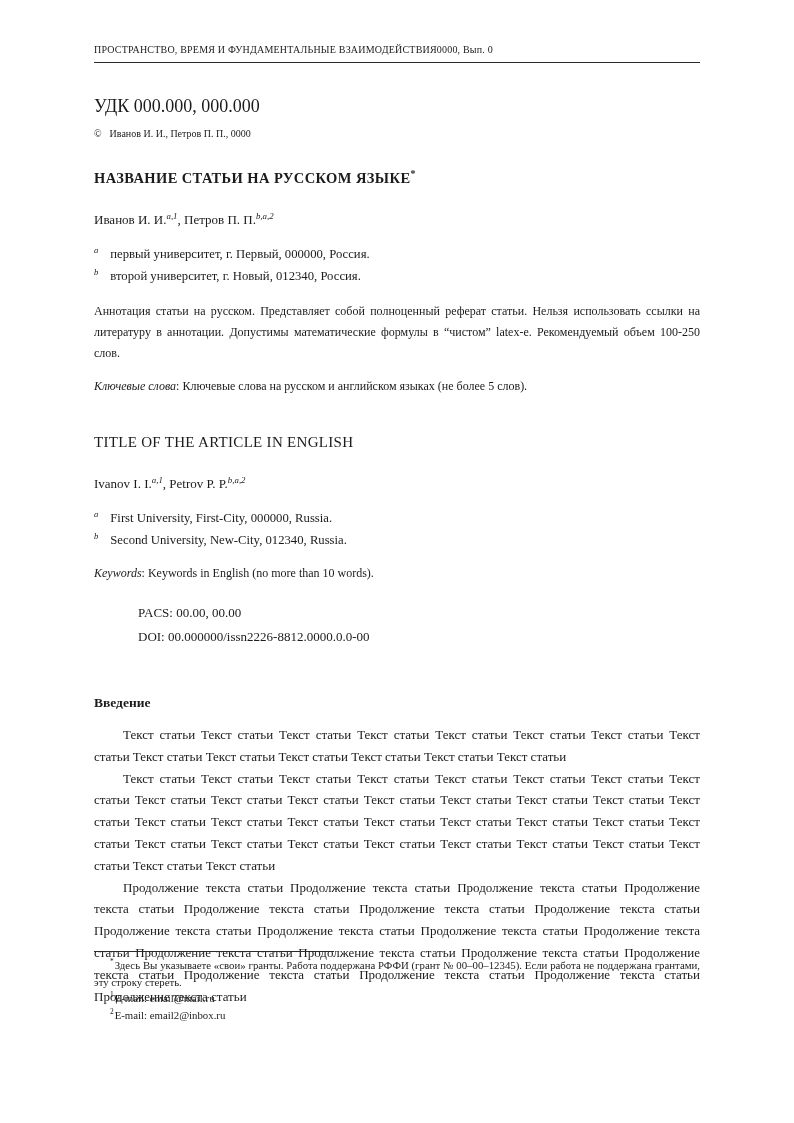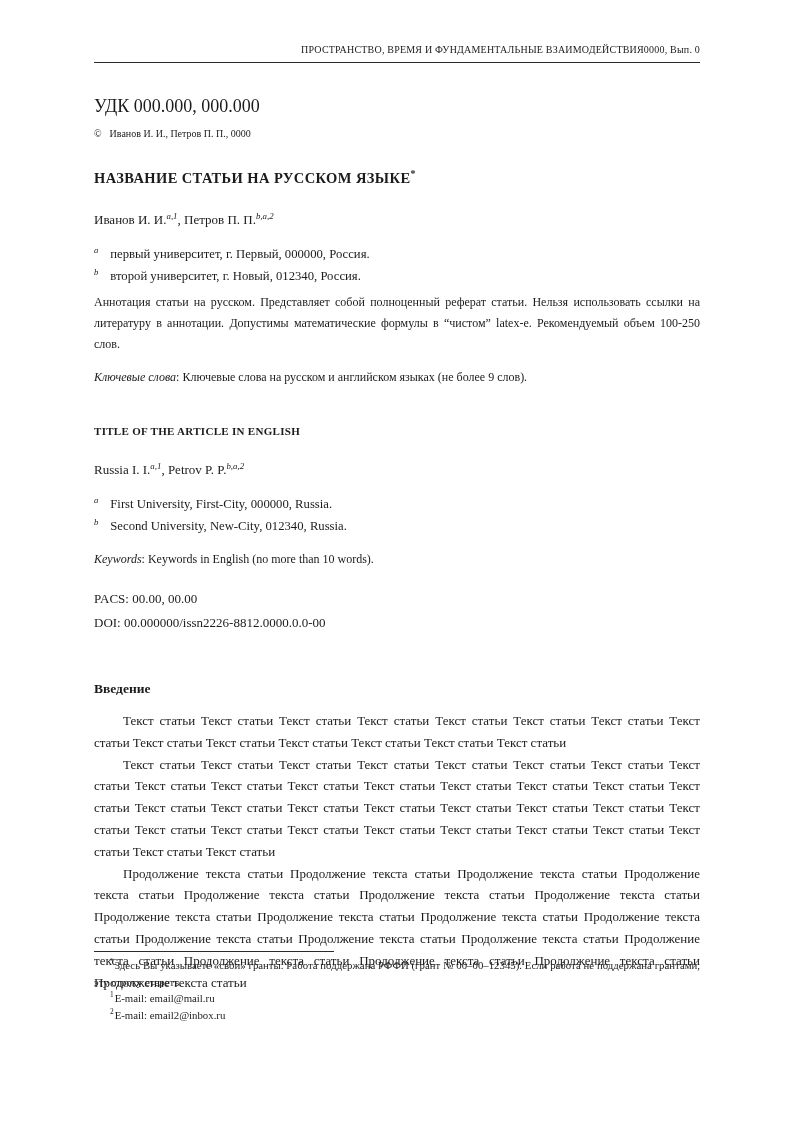--- a/index.html
+++ b/index.html
@@ -9,47 +9,47 @@
     width:794px; height:1123px;
     margin:0 auto;
     background:#ffffff;
     color:#1b1b1b;
     font-family:"Liberation Serif", serif;
     padding:44px 94px 0 94px;
     overflow:hidden;
   }
   
   .running-head {
-    display:flex; justify-content:flex-end; align-items:flex-end;
+    display:flex; justify-content:flex-start; align-items:flex-end;
     font-size:10px; letter-spacing:0.2px;
     border-bottom:1px solid #2a2a2a;
     padding-bottom:7px;
   }
   
   .udk { margin-top:33px; font-size:18px; }
   .copyright { margin-top:11px; font-size:10px; }
   .copyright .csym { margin-right:8px; }
   .title-ru {
     margin-top:31px; font-size:14.5px; font-weight:bold; letter-spacing:0.4px;
   }
   .title-en {
-    margin-top:37px; font-size:11px; font-weight:bold; letter-spacing:0.3px;
+    margin-top:37px; font-size:15px; font-weight:normal; letter-spacing:0.3px;
   }
   sup { font-size:68%; line-height:0; }
   .it { font-style:italic; }
   .authors { margin-top:25px; font-size:13px; }
   .affils { margin-top:15px; font-size:12.7px; }
   .affil { line-height:22px; }
   .affil sup { font-style:italic; margin-right:12px; }
   .abstract {
-    margin-top:5px; font-size:12px; line-height:21px;
+    margin-top:14px; font-size:12px; line-height:21px;
     text-align:justify;
   }
   .keywords { margin-top:12px; font-size:12px; line-height:21px; }
-  .meta-line { font-size:13px; line-height:24px; }
+  .meta-line { font-size:13px; line-height:24px;margin-left:44px; }
   .meta-block { margin-top:17px; }
   
   .section-heading { margin-top:46px; font-size:13.5px; font-weight:bold; }
   .body-text { margin-top:13px; }
   .body-text p {
     font-size:13px; line-height:21.8px;
     text-align:justify; text-indent:29px;
   }
   
   .footnotes { position:absolute; left:94px; right:94px; top:951px; }
@@ -75,25 +75,25 @@
 
   <p class="authors"><span>Иванов И. И.</span><sup class="it">a,1</sup><span>, </span><span>Петров П. П.</span><sup class="it">b,a,2</sup></p>
 
   <div class="affils">
     <div class="affil"><sup>a</sup><span>первый университет, г. Первый, 000000, Россия.</span></div>
     <div class="affil"><sup>b</sup><span>второй университет, г. Новый, 012340, Россия.</span></div>
   </div>
 
   <p class="abstract">Аннотация статьи на русском. Представляет собой полноценный реферат статьи. Нельзя использовать ссылки на литературу в аннотации. Допустимы математические формулы в “чистом” latex-е. Рекомендуемый объем 100-250 слов.</p>
 
-  <p class="keywords"><span class="it">Ключевые слова</span><span>: Ключевые слова на русском и английском языках (не более 9 слов).</span></p>
+  <p class="keywords"><span class="it">Ключевые слова</span><span>: Ключевые слова на русском и английском языках (не более 5 слов).</span></p>
 
   <h2 class="title-en">TITLE OF THE ARTICLE IN ENGLISH</h2>
 
-  <p class="authors"><span>Russia I. I.</span><sup class="it">a,1</sup><span>, </span><span>Petrov P. P.</span><sup class="it">b,a,2</sup></p>
+  <p class="authors"><span>Ivanov I. I.</span><sup class="it">a,1</sup><span>, </span><span>Petrov P. P.</span><sup class="it">b,a,2</sup></p>
 
   <div class="affils">
     <div class="affil"><sup>a</sup><span>First University, First-City, 000000, Russia.</span></div>
     <div class="affil"><sup>b</sup><span>Second University, New-City, 012340, Russia.</span></div>
   </div>
 
 
   <p class="keywords"><span class="it">Keywords</span><span>: Keywords in English (no more than 10 words).</span></p>
 
   <div class="meta-block">

